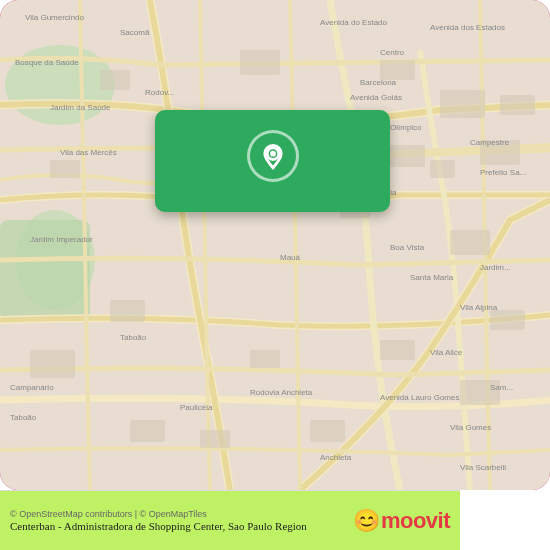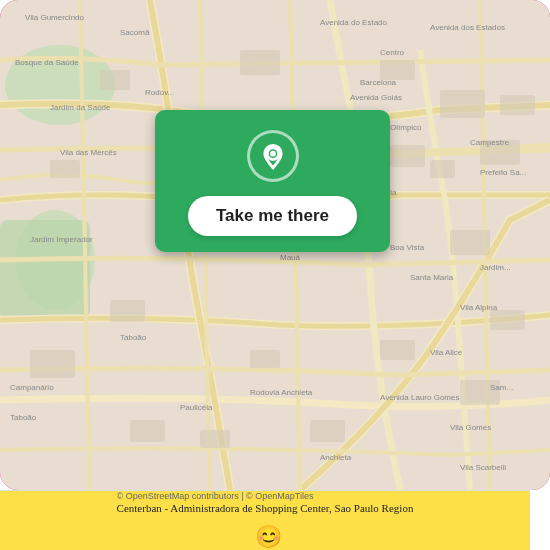--- a/index.html
+++ b/index.html
@@ -69,28 +69,27 @@
       padding: 10px 28px;
       font-size: 17px;
       font-weight: 600;
       cursor: pointer;
       white-space: nowrap;
       box-shadow: 0 2px 6px rgba(0,0,0,0.15);
     }
 
     
     #bottom-bar {
-      width: 530px;
+      width: 460px;
       height: 60px;
-      background-color: #fde047;
+      background-color: #bef264;
       display: flex;
       align-items: center;
       padding: 0 10px;
       border-top: 1px solid #ddd;
-      flex-direction: column;
     }
 
     #moovit-emoji {
       font-size: 22px;
     }
 
     #moovit-text {
       font-size: 22px;
       font-weight: bold;
       color: #e63946;
@@ -234,25 +233,25 @@
 
   <div id="action-card">
     <div id="pin-icon-wrapper">
       <svg id="pin-svg" viewBox="0 0 24 24" fill="none" xmlns="http://www.w3.org/2000/svg">
         <circle cx="12" cy="10" r="5" stroke="white" stroke-width="2.5" fill="none"></circle>
         <path d="M12 5 Q12 5 12 5" stroke="white" stroke-width="2" fill="none"></path>
         <path d="M12 22 Q12 22 12 22 C12 22 5 14 5 10 C5 6.13 8.13 3 12 3 C15.87 3 19 6.13 19 10 C19 14 12 22 12 22Z" stroke="white" stroke-width="2.5" fill="none"></path>
         <circle cx="12" cy="10" r="2.5" fill="white"></circle>
       </svg>
     </div>
-    <button id="take-me-there-btn">Take me there</button>
   </div>
 </div>
 
 <div id="bottom-bar">
   <div id="bottom-info">
     <span id="attribution-text">© OpenStreetMap contributors | © OpenMapTiles</span>
     <span id="location-text">Centerban - Administradora de Shopping Center, Sao Paulo Region</span>
   </div>
   <div id="bottom-right">
     <span id="moovit-emoji">😊</span>
+    <span id="moovit-text">moovit</span>
   </div>
 </div>
 
 </body></html>

